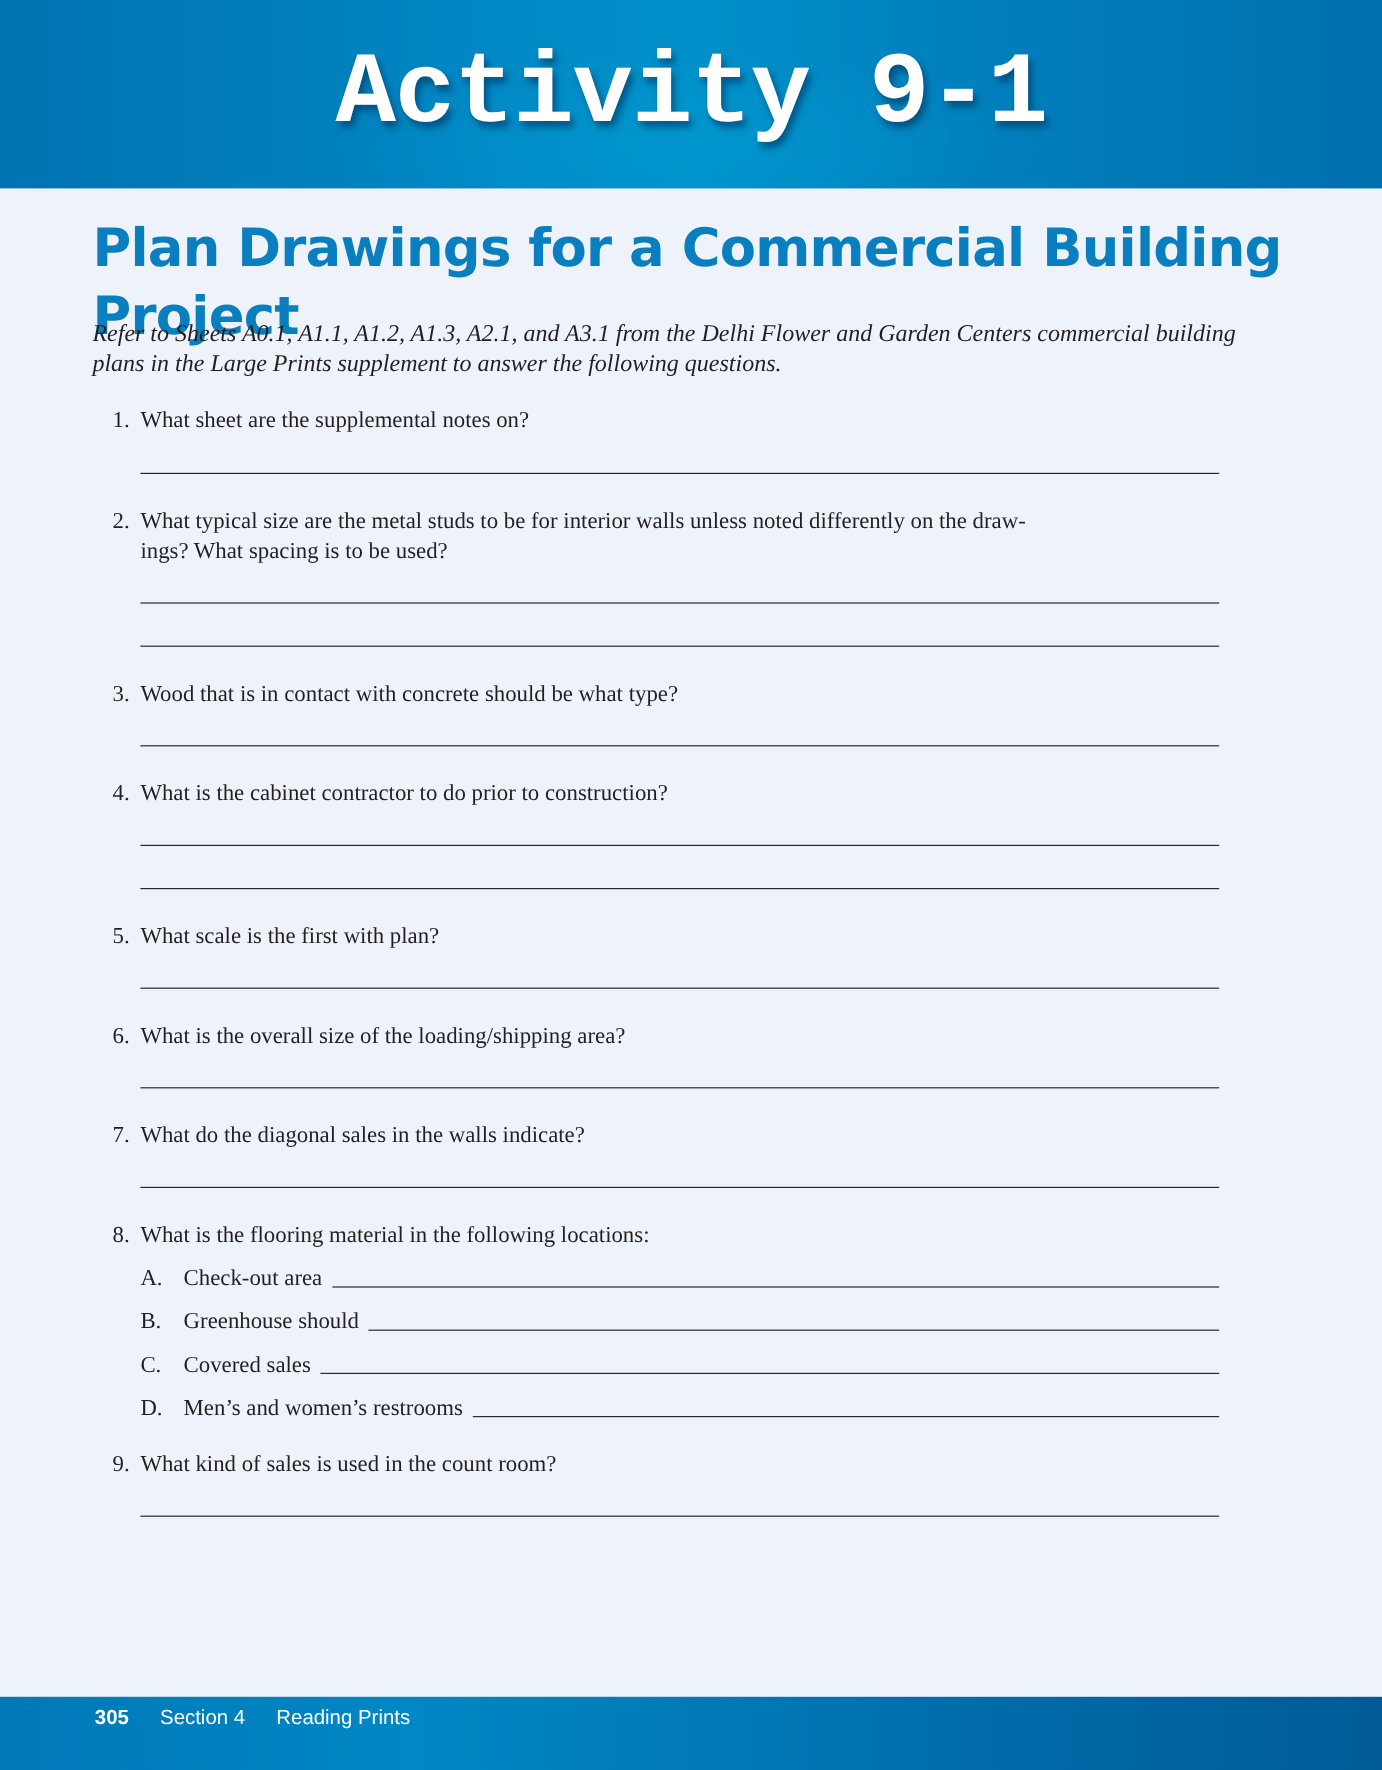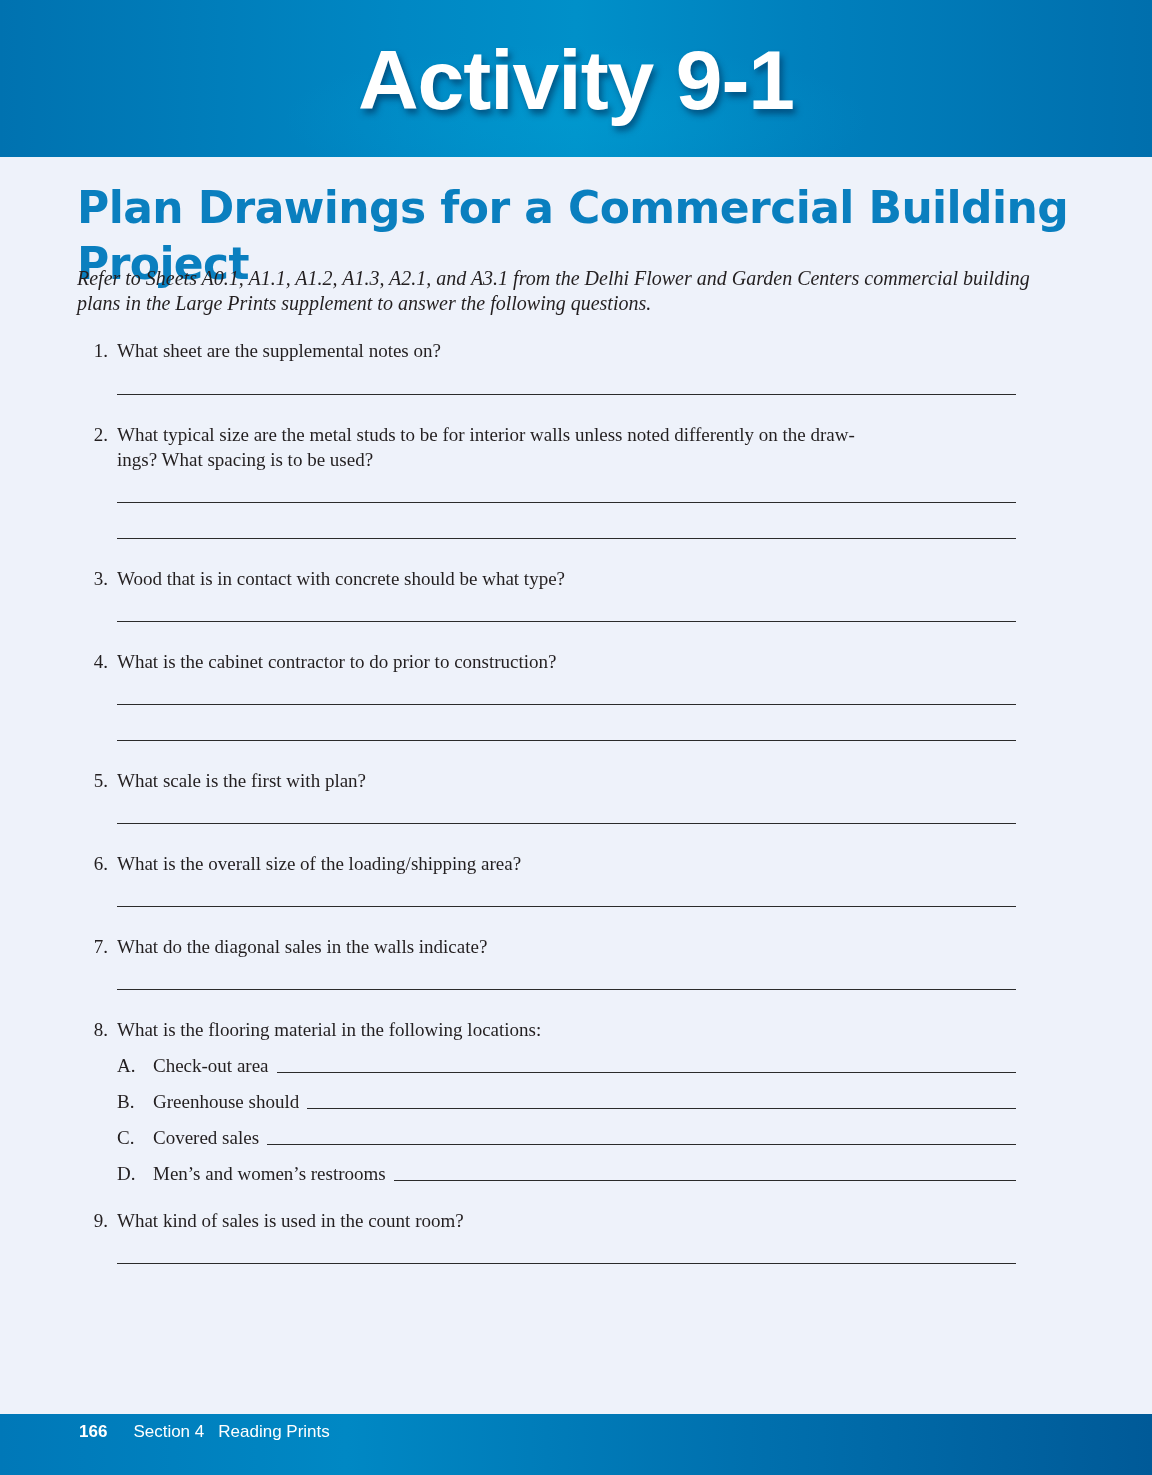--- a/index.html
+++ b/index.html
@@ -16,21 +16,21 @@
     background: linear-gradient(90deg, #0072b0 0%, #0088c4 35%, #0090c9 50%, #0080bd 70%, #006fad 100%);
     overflow: hidden;
   }
   .header::after {
     content: ""; position: absolute; left: 0; right: 0; bottom: 0; height: 157px;
     background: radial-gradient(ellipse 420px 110px at 576px 120px, rgba(0,165,215,0.35), rgba(0,165,215,0) 70%);
   }
   .header-title {
     position: absolute; left: 0; right: 0; top: 30px;
     text-align: center;
-    font-family: Liberation Sans, sans-serif;
+    font-family: Liberation Mono, monospace;
     font-weight: bold;
     font-size: 84px;
     line-height: 100px;
     color: #ffffff;
     letter-spacing: -1px;
     text-shadow: 3px 5px 6px rgba(0,40,80,0.55);
     z-index: 2;
   }
   .subtitle {
     position: absolute; left: 77px; top: 180px;
@@ -75,21 +75,21 @@
     position: absolute; left: 0; top: 1414px; width: 1152px; height: 61px;
     background: linear-gradient(90deg, #0078b8 0%, #0088c4 30%, #0070ae 65%, #005a98 100%);
   }
   .footer-text {
     position: absolute; left: 79px; top: 7px;
     font-family: "Liberation Sans", "DejaVu Sans", sans-serif;
     font-size: 17px; line-height: 22px; color: #ffffff;
     white-space: nowrap;
   }
   .footer-page { font-weight: bold; margin-right: 26px; }
-  .footer-section { margin-right: 14px; }
+  .footer-section { margin-right: 26px; }
 </style>
 </head>
 <body>
 
 <div class="header">
   <div class="header-title">Activity 9-1</div>
 </div>
 
 <div class="subtitle">Plan Drawings for a Commercial Building Project</div>
 
@@ -165,15 +165,15 @@
 </div>
 
 <div class="q" style="top:1208px;">
   <span class="q-num">9.</span>
   <span class="q-text">What kind of sales is used in the count room?</span>
 </div>
 <div class="line" style="top:1263px;"></div>
 
 <div class="footer">
   <div class="footer-text">
-    <span class="footer-page">166</span><span class="footer-section">Section 4</span><span>Reading Prints</span>
+    <span class="footer-page">305</span><span class="footer-section">Section 4</span><span>Reading Prints</span>
   </div>
 </div>
 
 </body></html>

